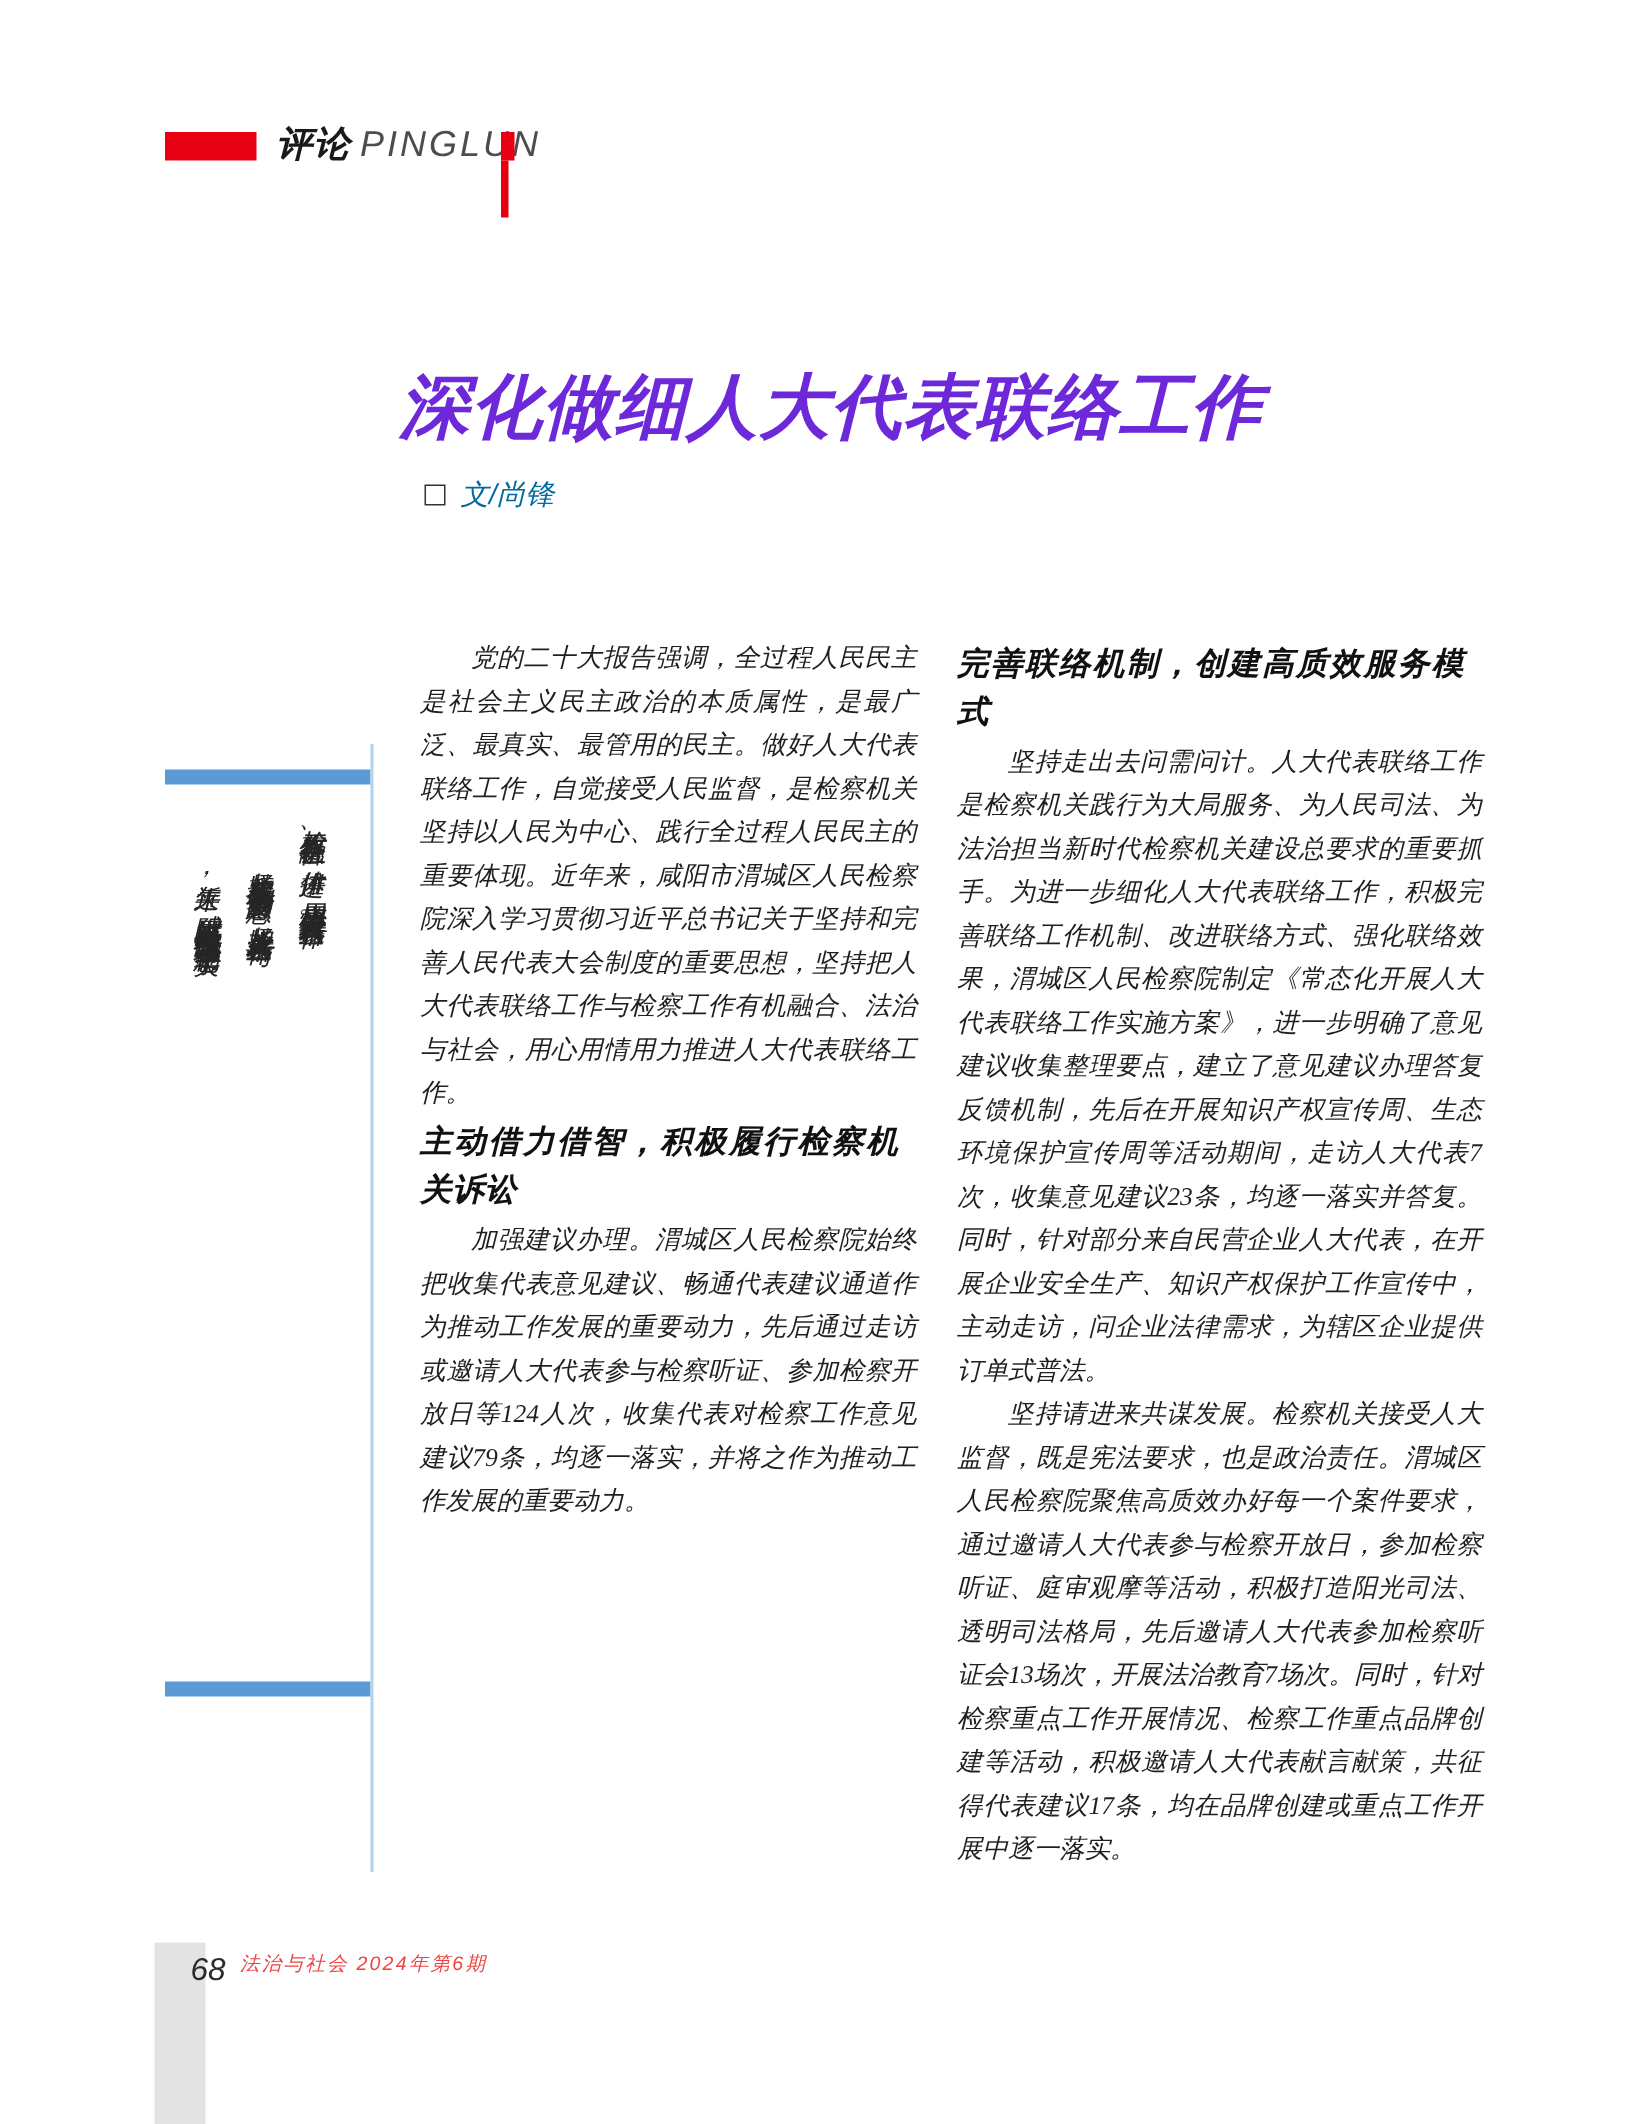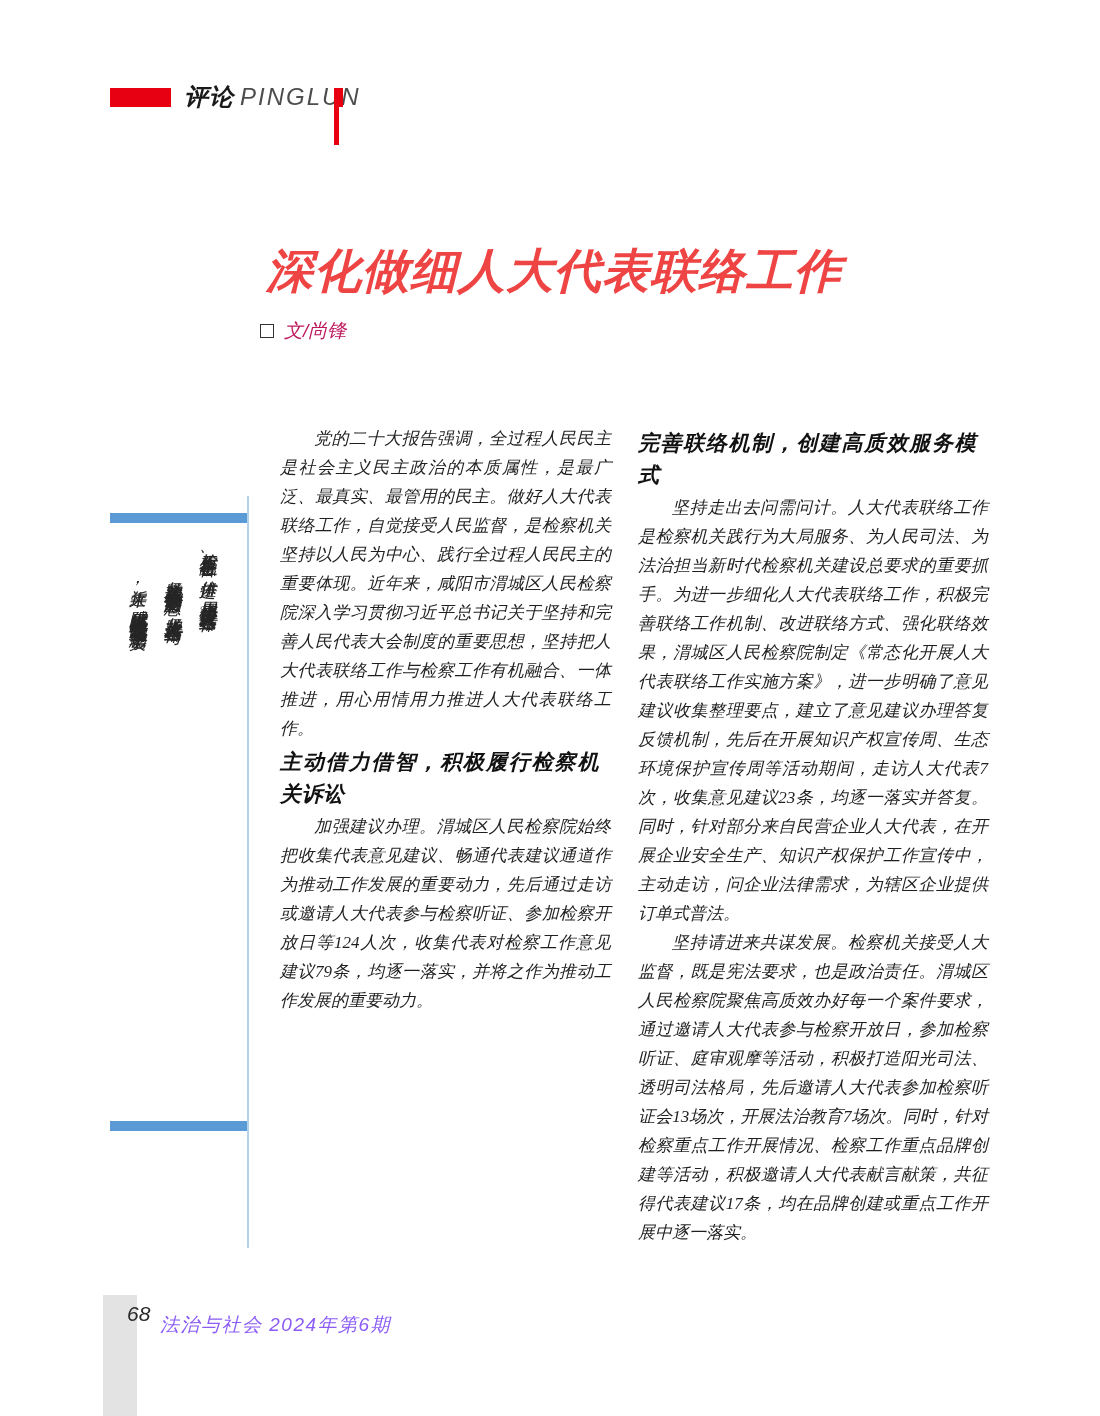--- a/index.html
+++ b/index.html
@@ -33,26 +33,26 @@
   .red-ticks i { display: inline-block; background: #e60012; height: 19px; vertical-align: top; }
   .tick-1 { width: 9px; margin-right: 4px; }
   .tick-2 { width: 5px; margin-right: 4px; }
   .tick-3 { width: 5px; }
 
   
   .article-title {
     position: absolute; left: 266px; top: 243px; width: 640px;
     font-family: "Liberation Sans", sans-serif;
     font-weight: bold; font-size: 47px; line-height: 56px;
-    color: #ef4444; letter-spacing: 1px; white-space: nowrap;
+    color: #6d28d9; letter-spacing: 1px; white-space: nowrap;
   }
   .author-line {
-    position: absolute; left: 260px; top: 320px;
+    position: absolute; left: 283px; top: 320px;
     font-family: "Liberation Sans", sans-serif;
-    font-size: 19px; color: #be185d; line-height: 22px;
+    font-size: 19px; color: #0369a1; line-height: 22px;
   }
   .author-box {
     display: inline-block; width: 14px; height: 14px;
     border: 1.5px solid #333; margin-right: 10px; vertical-align: -1px;
   }
 
   
   .pq-bar-top {
     position: absolute; left: 110px; top: 513px;
     width: 137px; height: 10px; background: #5b9bd5;
@@ -99,21 +99,21 @@
     width: 34px; height: 135px; background: #e3e3e3; padding-left: 24px;
   }
   .page-number {
     display: block; text-align: center; padding-top: 7px;
     font-family: "Liberation Sans", sans-serif;
     font-size: 21px; color: #2b2b2b;
   }
   .journal-issue {
     position: absolute; left: 160px; top: 1300px;
     font-family: "Liberation Sans", sans-serif;
-    font-size: 19px; color: #8b5cf6; letter-spacing: 1.5px; margin-top: 12px;
+    font-size: 13px; color: #ef4444; letter-spacing: 1.5px;
   }
 </style>
 </head>
 <body>
 
 <div class="page">
 
   <div class="masthead">
     <div class="red-block"></div>
     <div class="section-title">
@@ -132,21 +132,21 @@
   <div class="pq-bar-top"></div>
   <div class="pull-quote">
     <span class="pq-line pq-off-1">近年来，咸阳市渭城区人民检察院深入学习贯彻习近平总书记关于</span>
     <span class="pq-line pq-off-2">坚持和完善人民代表大会制度的重要思想，坚持把人大代表联络工作与</span>
     <span class="pq-line pq-off-3">检察工作有机融合、一体推进，用心用情用力推进人大代表联络工作。</span>
   </div>
   <div class="pq-bar-bottom"></div>
   <div class="pq-vline"></div>
 
   <div class="col col-left">
-    <p class="para">党的二十大报告强调，全过程人民民主是社会主义民主政治的本质属性，是最广泛、最真实、最管用的民主。做好人大代表联络工作，自觉接受人民监督，是检察机关坚持以人民为中心、践行全过程人民民主的重要体现。近年来，咸阳市渭城区人民检察院深入学习贯彻习近平总书记关于坚持和完善人民代表大会制度的重要思想，坚持把人大代表联络工作与检察工作有机融合、一体推进，用心用情用力推进人大代表联络工作。</p>
+    <p class="para">党的二十大报告强调，全过程人民民主是社会主义民主政治的本质属性，是最广泛、最真实、最管用的民主。做好人大代表联络工作，自觉接受人民监督，是检察机关坚持以人民为中心、践行全过程人民民主的重要体现。近年来，咸阳市渭城区人民检察院深入学习贯彻习近平总书记关于坚持和完善人民代表大会制度的重要思想，坚持把人大代表联络工作与检察工作有机融合、法治与社会，用心用情用力推进人大代表联络工作。</p>
     <h2 class="sub-heading">主动借力借智，积极履行检察机关诉讼</h2>
     <p class="para">加强建议办理。渭城区人民检察院始终把收集代表意见建议、畅通代表建议通道作为推动工作发展的重要动力，先后通过走访或邀请人大代表参与检察听证、参加检察开放日等124人次，收集代表对检察工作意见建议79条，均逐一落实，并将之作为推动工作发展的重要动力。</p>
 
   </div>
 
   <div class="col col-right">
     <h2 class="sub-heading">完善联络机制，创建高质效服务模式</h2>
     <p class="para">坚持走出去问需问计。人大代表联络工作是检察机关践行为大局服务、为人民司法、为法治担当新时代检察机关建设总要求的重要抓手。为进一步细化人大代表联络工作，积极完善联络工作机制、改进联络方式、强化联络效果，渭城区人民检察院制定《常态化开展人大代表联络工作实施方案》，进一步明确了意见建议收集整理要点，建立了意见建议办理答复反馈机制，先后在开展知识产权宣传周、生态环境保护宣传周等活动期间，走访人大代表7次，收集意见建议23条，均逐一落实并答复。同时，针对部分来自民营企业人大代表，在开展企业安全生产、知识产权保护工作宣传中，主动走访，问企业法律需求，为辖区企业提供订单式普法。</p>
     <p class="para">坚持请进来共谋发展。检察机关接受人大监督，既是宪法要求，也是政治责任。渭城区人民检察院聚焦高质效办好每一个案件要求，通过邀请人大代表参与检察开放日，参加检察听证、庭审观摩等活动，积极打造阳光司法、透明司法格局，先后邀请人大代表参加检察听证会13场次，开展法治教育7场次。同时，针对检察重点工作开展情况、检察工作重点品牌创建等活动，积极邀请人大代表献言献策，共征得代表建议17条，均在品牌创建或重点工作开展中逐一落实。</p>
 

